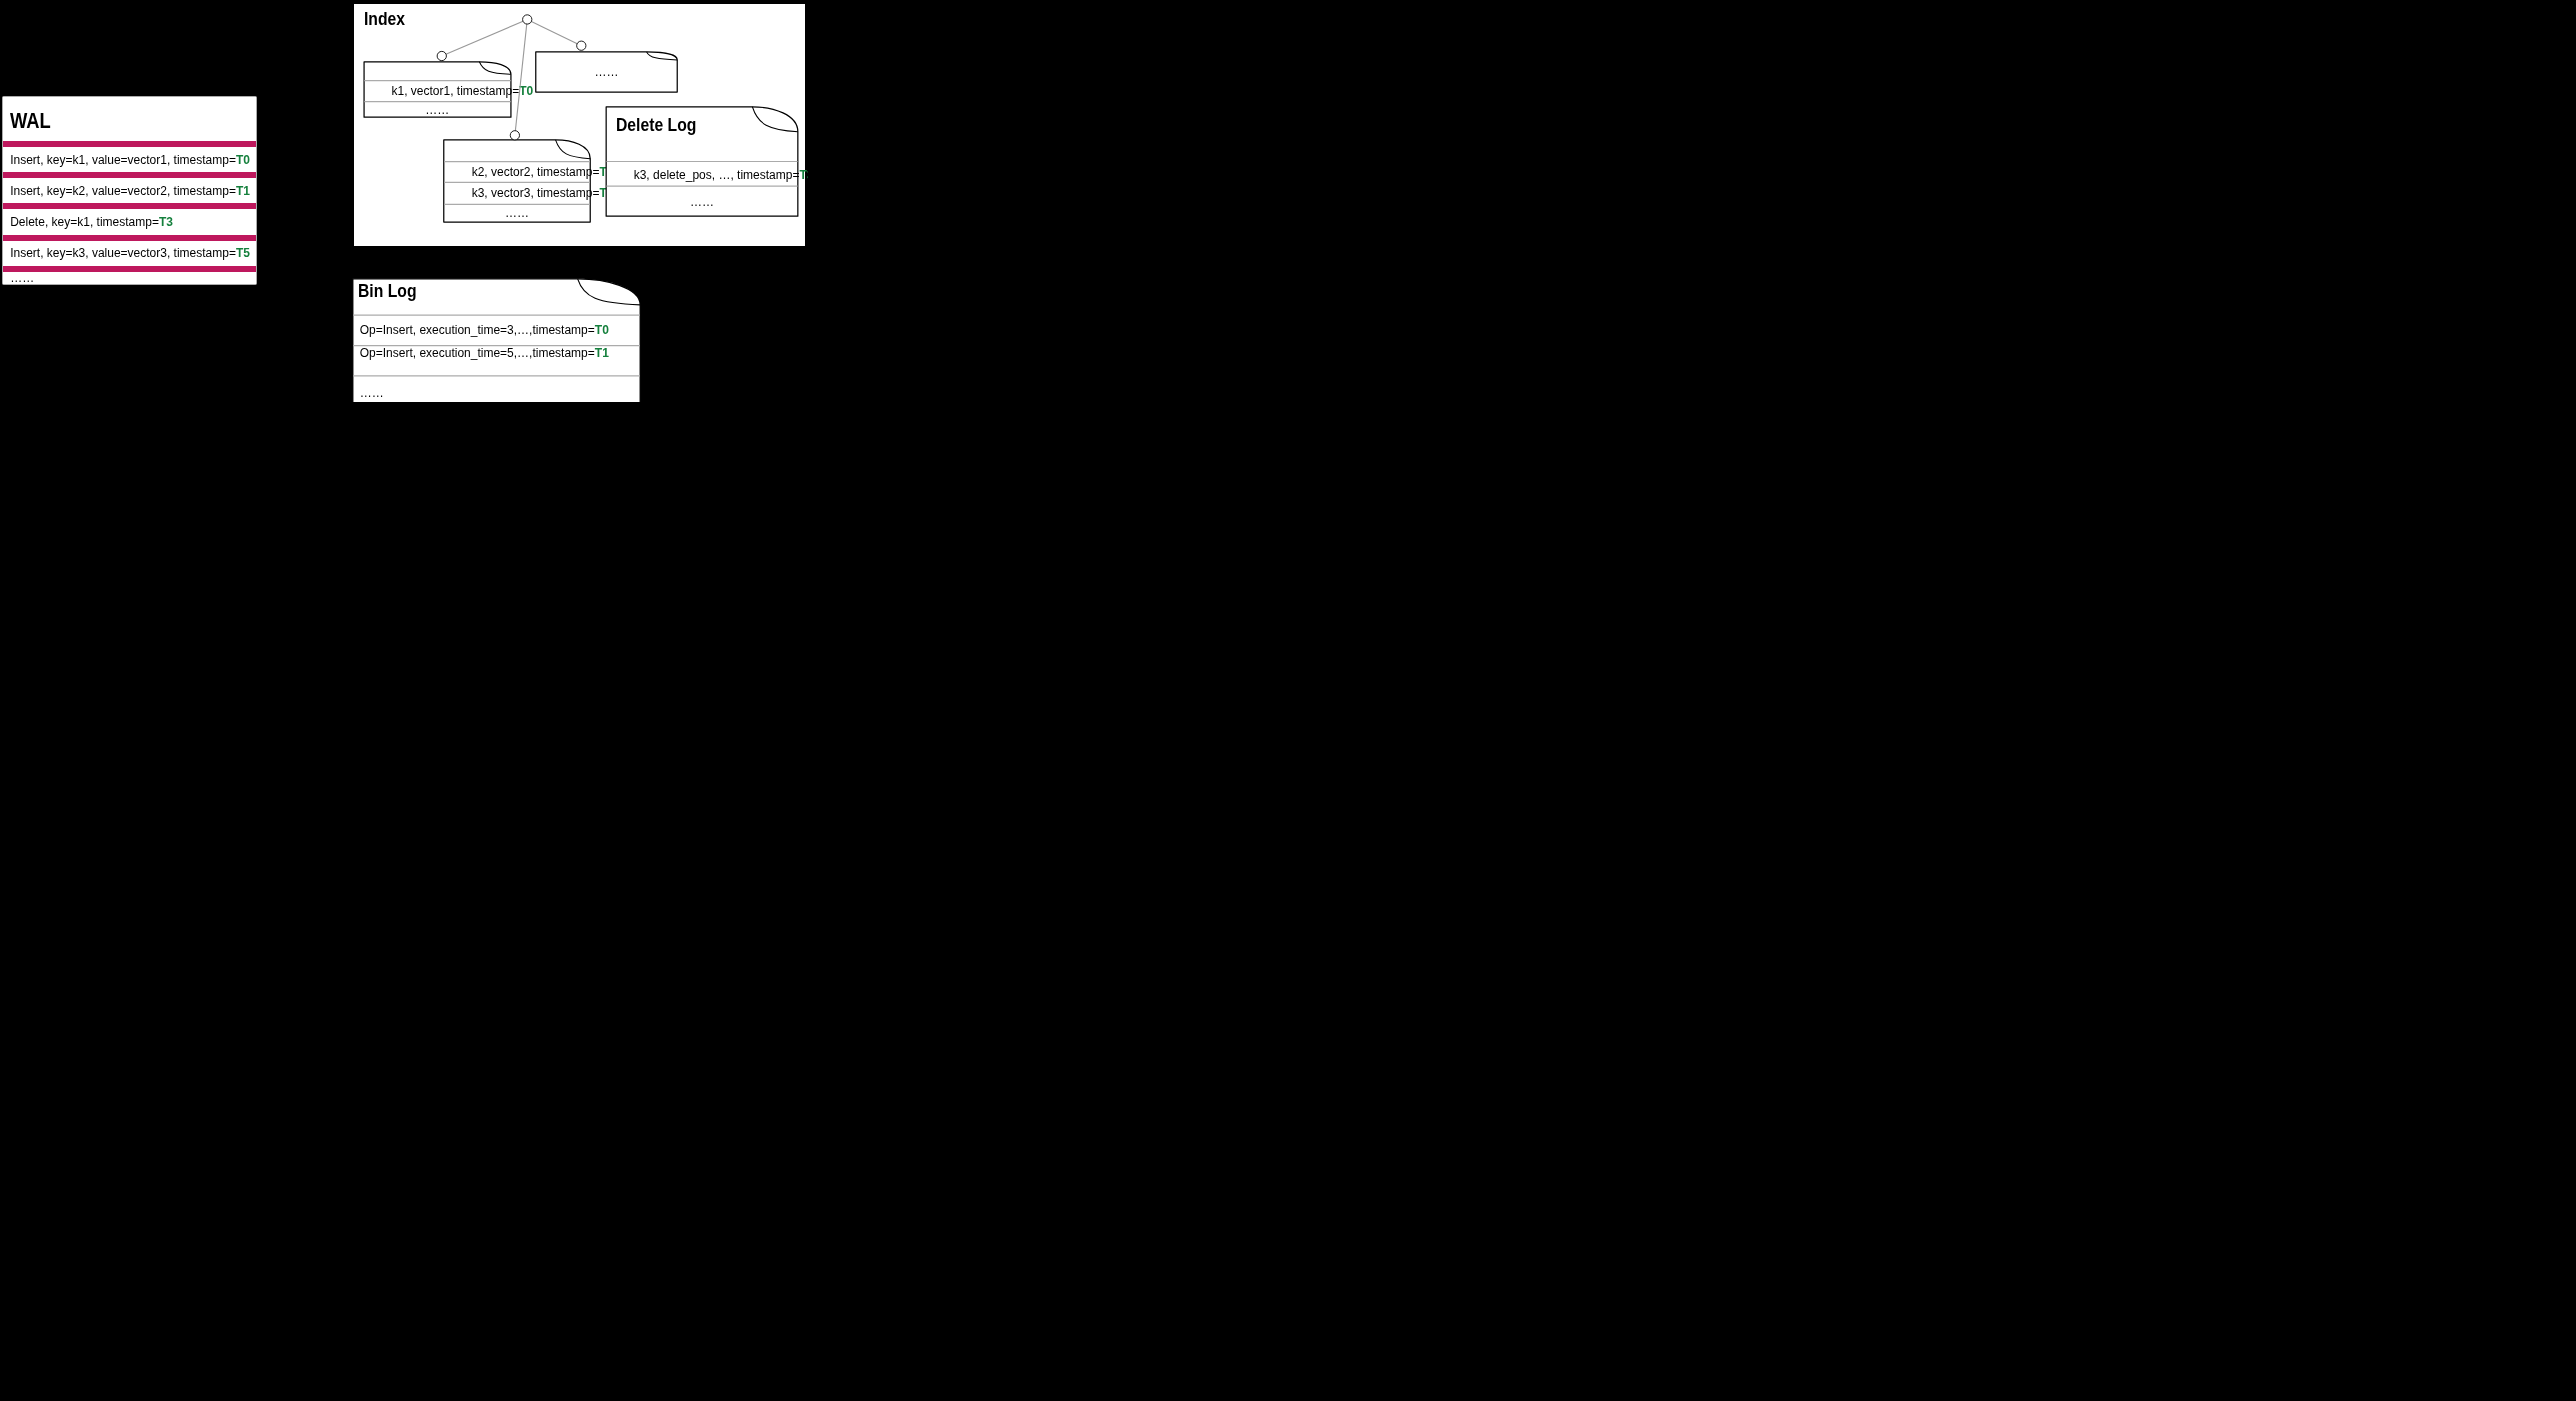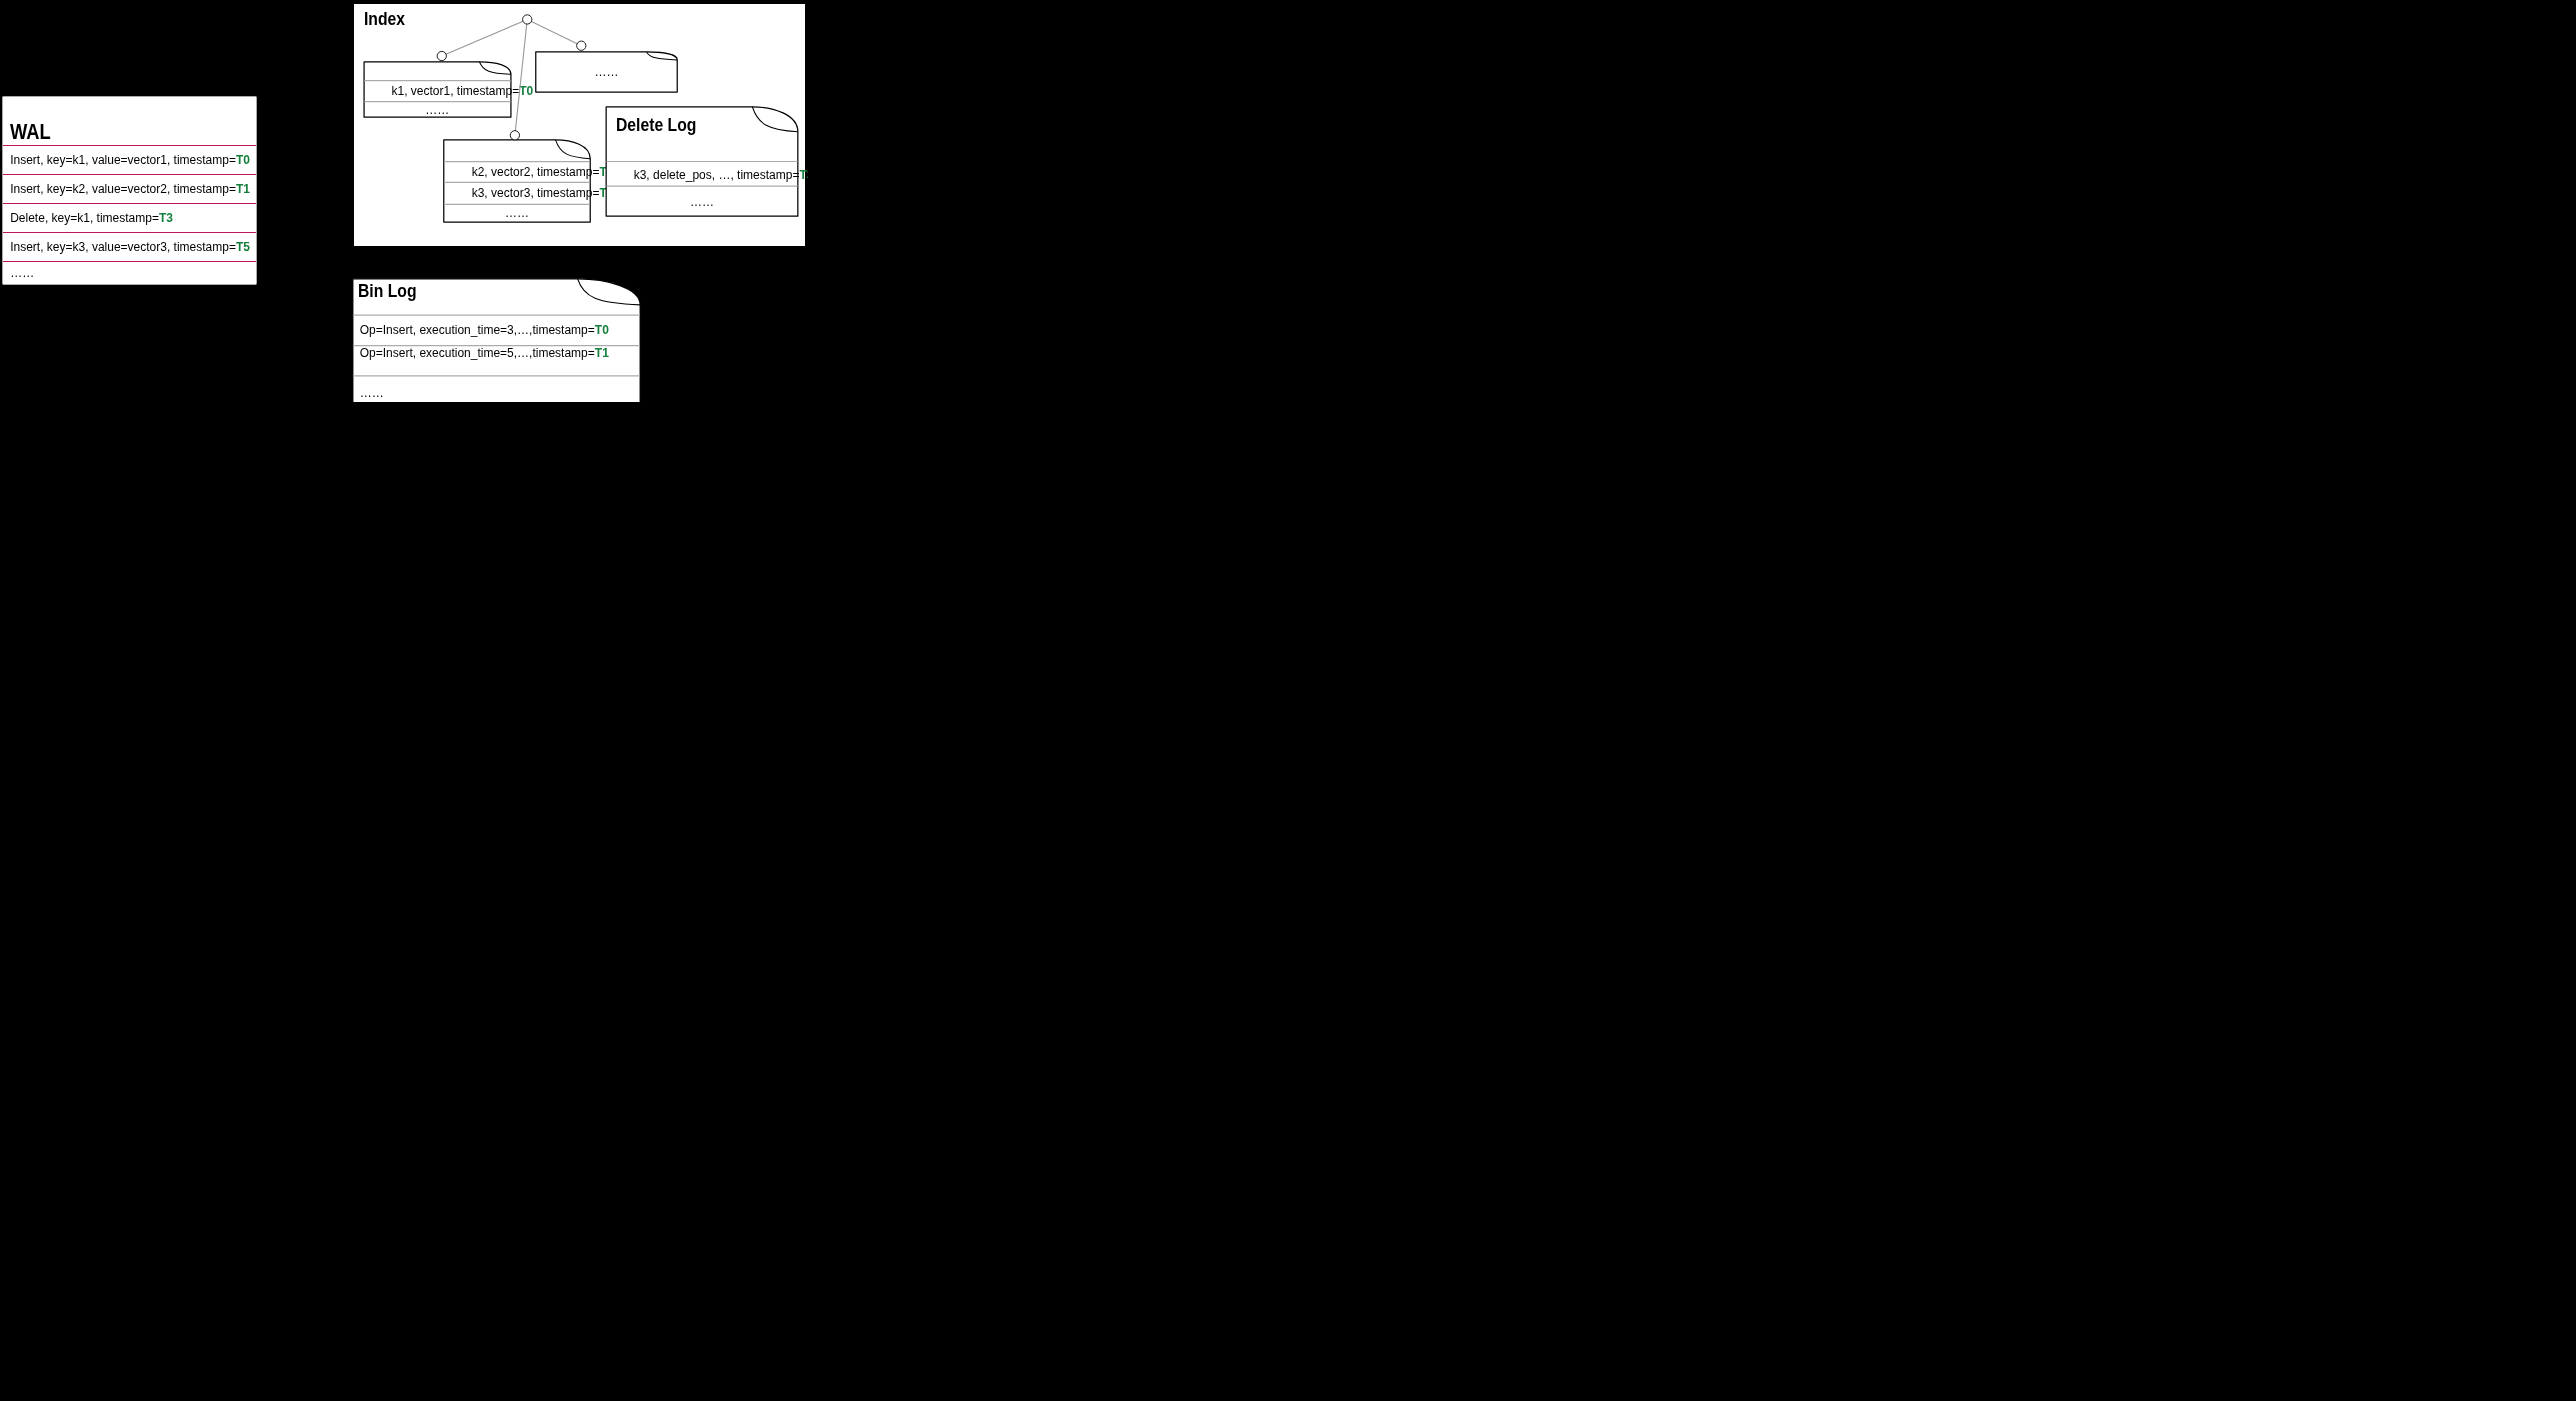--- a/index.html
+++ b/index.html
@@ -19,24 +19,24 @@
   }
   .prow.pad{padding-left:5.7px;margin-left:23px;}
   .prow.center{justify-content:center;}
   .ts{color:#15803d;font-weight:bold;}
   
   #wal{
     position:absolute;left:1.5px;top:96px;width:255px;height:189px;
     background:#fff;border:1px solid #ABABAB;border-radius:1.5px;
     box-sizing:border-box;display:flex;flex-direction:column;
   }
-  #wal .wal-title-row{height:43px;display:flex;align-items:flex-end;
+  #wal .wal-title-row{height:43px;display:flex;align-items:center;
     padding:5.2px 0 0 7.7px;font-size:21.6px;line-height:1.15;}
   .wal-row{
-    border-top:1px solid #be185d;display:flex;align-items:center;
+    border-top:6px solid #be185d;display:flex;align-items:center;
     padding-left:7.7px;font-size:12px;line-height:1;white-space:nowrap;
   }
   
   #index-panel{position:absolute;left:354px;top:4.1px;width:451px;height:242px;background:#fff;text-align:right;}
   #index-panel .panel-title{position:absolute;left:10.3px;top:3.6px;font-size:18.5px;line-height:1.2;}
   #tree-svg{position:absolute;left:0;top:0;pointer-events:none;}
   
   #bin-log{left:352px;top:270px;width:289px;height:131px;margin-top:8px;}
   .page-title{position:absolute;font-size:18.5px;line-height:1.2;}
 </style>

